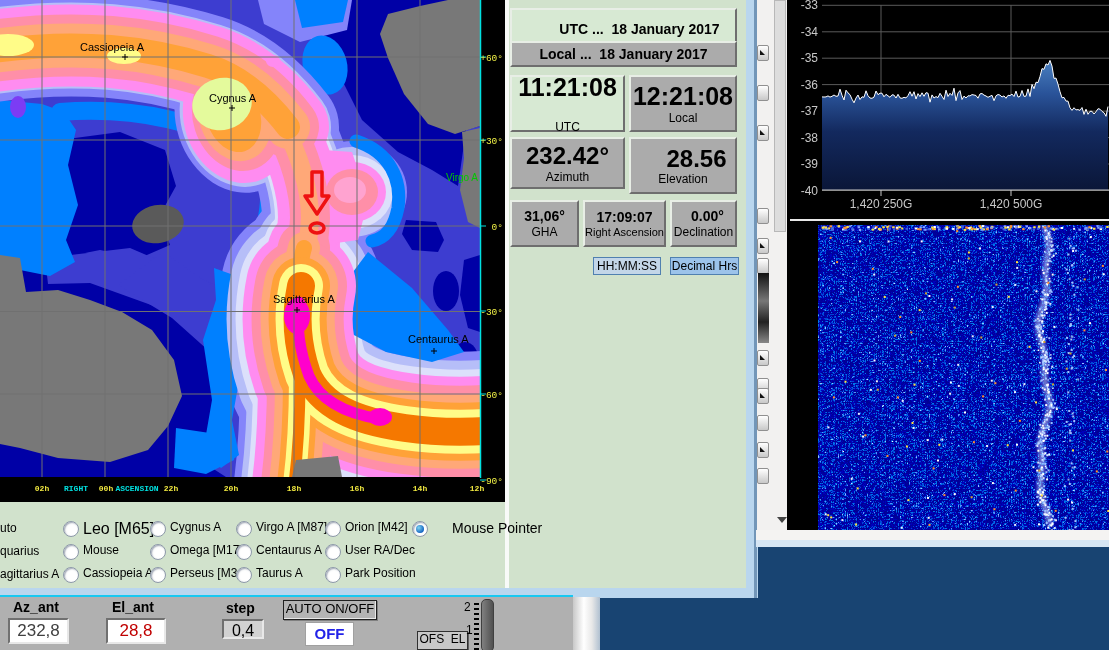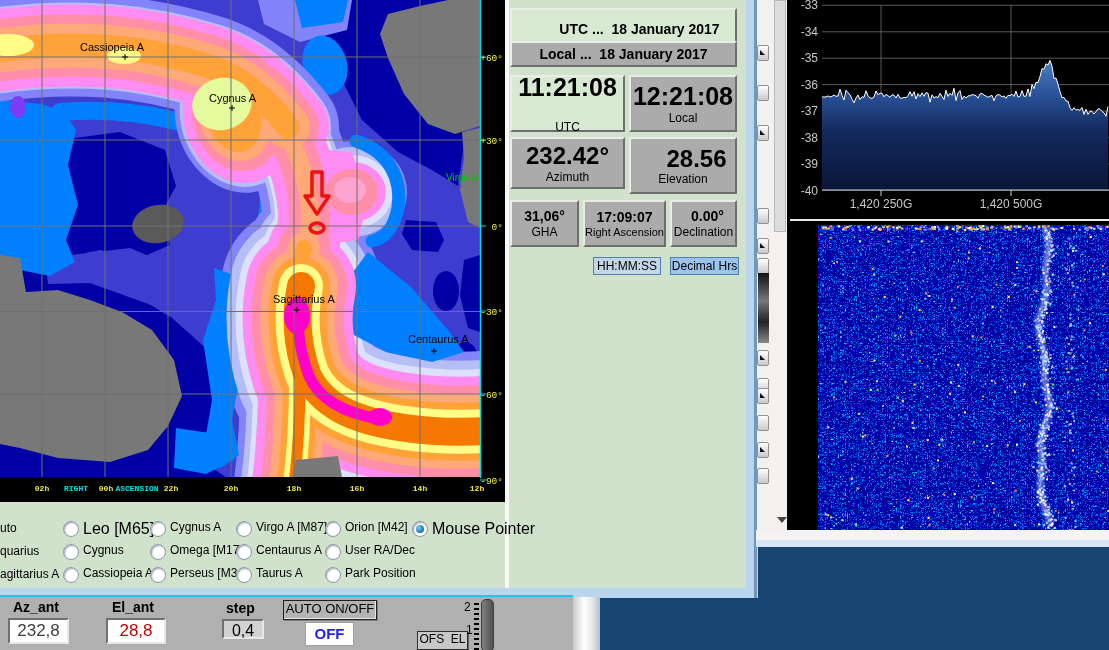--- a/index.html
+++ b/index.html
@@ -187,21 +187,21 @@
     </div>
   </div>
 <div style="position:absolute;left:593px;top:257px;width:66px;height:16px;background:#C3D6E8;border:1px solid #5080B0;font-size:12px;text-align:center;line-height:16px;">HH:MM:SS</div>
 <div style="position:absolute;left:670px;top:257px;width:67px;height:16px;background:#9CC3EA;border:1px solid #5080B0;font-size:12px;text-align:center;line-height:16px;">Decimal Hrs</div>
 <div style="position:absolute;left:0px;top:521px;font-size:12px;white-space:nowrap;">uto</div>
 <div style="position:absolute;left:0px;top:544px;font-size:12px;white-space:nowrap;">quarius</div>
 <div style="position:absolute;left:0px;top:567px;font-size:12px;white-space:nowrap;">agittarius A</div>
 <div style="position:absolute;left:63px;top:521px;width:14px;height:14px;border-radius:50%;background:#fff;border:1px solid #8C98A8;box-shadow:inset 1px 1px 1.5px rgba(120,130,150,.7);"></div>
 <div style="position:absolute;left:83px;top:520px;font-size:16px;white-space:nowrap;">Leo [M65]</div>
 <div style="position:absolute;left:63px;top:544px;width:14px;height:14px;border-radius:50%;background:#fff;border:1px solid #8C98A8;box-shadow:inset 1px 1px 1.5px rgba(120,130,150,.7);"></div>
-<div style="position:absolute;left:83px;top:543px;font-size:12px;white-space:nowrap;">Cygnus</div>
+<div style="position:absolute;left:83px;top:543px;font-size:12px;white-space:nowrap;">Mouse</div>
 <div style="position:absolute;left:63px;top:567px;width:14px;height:14px;border-radius:50%;background:#fff;border:1px solid #8C98A8;box-shadow:inset 1px 1px 1.5px rgba(120,130,150,.7);"></div>
 <div style="position:absolute;left:83px;top:566px;font-size:12px;white-space:nowrap;">Cassiopeia A</div>
 <div style="position:absolute;left:150px;top:521px;width:14px;height:14px;border-radius:50%;background:#fff;border:1px solid #8C98A8;box-shadow:inset 1px 1px 1.5px rgba(120,130,150,.7);"></div>
 <div style="position:absolute;left:170px;top:520px;font-size:12px;white-space:nowrap;">Cygnus A</div>
 <div style="position:absolute;left:150px;top:544px;width:14px;height:14px;border-radius:50%;background:#fff;border:1px solid #8C98A8;box-shadow:inset 1px 1px 1.5px rgba(120,130,150,.7);"></div>
 <div style="position:absolute;left:170px;top:543px;font-size:12px;white-space:nowrap;">Omega [M17]</div>
 <div style="position:absolute;left:150px;top:567px;width:14px;height:14px;border-radius:50%;background:#fff;border:1px solid #8C98A8;box-shadow:inset 1px 1px 1.5px rgba(120,130,150,.7);"></div>
 <div style="position:absolute;left:170px;top:566px;font-size:12px;white-space:nowrap;">Perseus [M34]</div>
 <div style="position:absolute;left:236px;top:521px;width:14px;height:14px;border-radius:50%;background:#fff;border:1px solid #8C98A8;box-shadow:inset 1px 1px 1.5px rgba(120,130,150,.7);"></div>
 <div style="position:absolute;left:256px;top:520px;font-size:12px;white-space:nowrap;">Virgo A [M87]</div>
@@ -211,21 +211,21 @@
 <div style="position:absolute;left:256px;top:566px;font-size:12px;white-space:nowrap;">Taurus A</div>
 <div style="position:absolute;left:325px;top:521px;width:14px;height:14px;border-radius:50%;background:#fff;border:1px solid #8C98A8;box-shadow:inset 1px 1px 1.5px rgba(120,130,150,.7);"></div>
 <div style="position:absolute;left:345px;top:520px;font-size:12px;white-space:nowrap;text-align:right;">Orion [M42]</div>
 <div style="position:absolute;left:325px;top:544px;width:14px;height:14px;border-radius:50%;background:#fff;border:1px solid #8C98A8;box-shadow:inset 1px 1px 1.5px rgba(120,130,150,.7);"></div>
 <div style="position:absolute;left:345px;top:543px;font-size:12px;white-space:nowrap;">User RA/Dec</div>
 <div style="position:absolute;left:325px;top:567px;width:14px;height:14px;border-radius:50%;background:#fff;border:1px solid #8C98A8;box-shadow:inset 1px 1px 1.5px rgba(120,130,150,.7);"></div>
 <div style="position:absolute;left:345px;top:566px;font-size:12px;white-space:nowrap;">Park Position</div>
 <div style="position:absolute;left:412px;top:521px;width:14px;height:14px;border-radius:50%;background:#fff;border:1px solid #8C98A8;box-shadow:inset 1px 1px 1.5px rgba(120,130,150,.7);">
     <div style="position:absolute;left:3px;top:3px;width:8px;height:8px;border-radius:50%;background:radial-gradient(circle at 35% 35%, #7fd4f0, #1060c0 75%);"></div>
   </div>
-<div style="position:absolute;left:432px;top:520px;font-size:16px;white-space:nowrap;">Mouse Pointer</div>
+<div style="position:absolute;left:452px;top:520px;font-size:14px;white-space:nowrap;">Mouse Pointer</div>
 <div style="position:absolute;left:746px;top:0;width:12px;height:598px;background:#B9D6EE;"></div>
 <div style="position:absolute;left:0px;top:588px;width:758px;height:10px;background:#B9D6EE;"></div>
 <div style="position:absolute;left:754px;top:0;width:3px;height:598px;background:#7296B8;"></div>
 <div style="position:absolute;left:757px;top:0;width:33px;height:530px;background:#F2F1F0;"></div>
 <div style="position:absolute;left:774px;top:0;width:12px;height:232px;background:#DDDDDD;border:1px solid #B8B8B8;box-sizing:border-box;"></div>
 <div style="position:absolute;left:757px;top:45px;width:12px;height:16px;background:linear-gradient(#fff,#C8C8C8);border:1px solid #909090;box-sizing:border-box;border-radius:2px;">
     <div style="position:absolute;left:2px;top:4px;width:0;height:0;border-left:5px solid #111;border-top:5px solid transparent;"></div>
   </div>
 <div style="position:absolute;left:757px;top:85px;width:12px;height:16px;background:linear-gradient(#fff,#C8C8C8);border:1px solid #909090;box-sizing:border-box;border-radius:2px;"></div>
 <div style="position:absolute;left:757px;top:125px;width:12px;height:16px;background:linear-gradient(#fff,#C8C8C8);border:1px solid #909090;box-sizing:border-box;border-radius:2px;">

